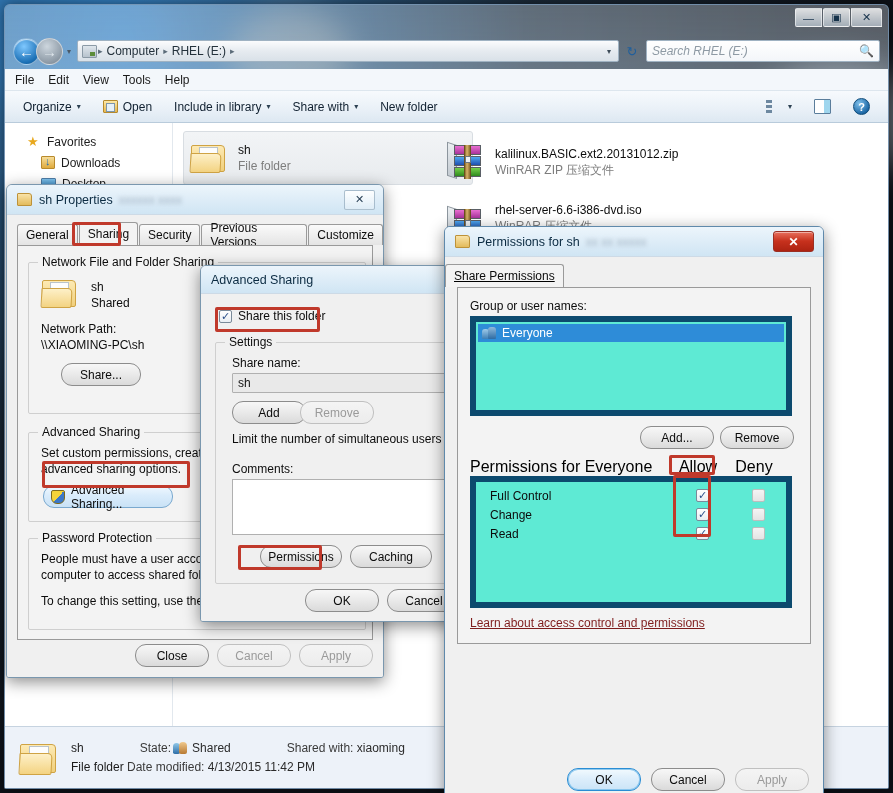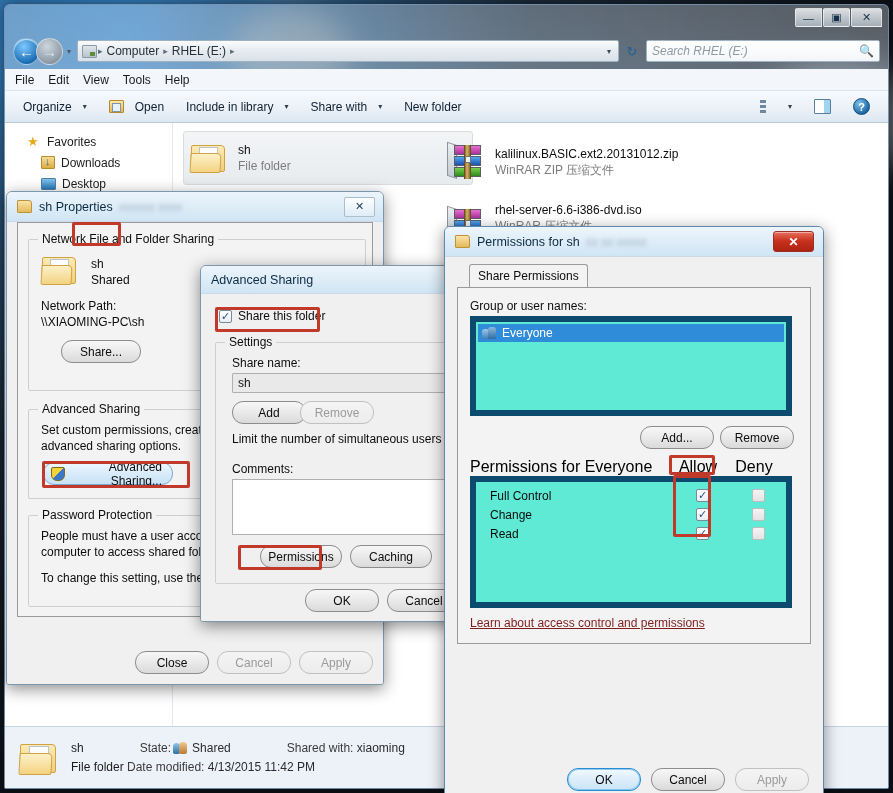--- a/index.html
+++ b/index.html
@@ -137,21 +137,21 @@
   
   .toolbar {
     position: absolute; left: 0; top: 86px; right: 0; height: 32px;
     background: linear-gradient(180deg,#f7fafd,#e9f0f7 60%,#dde8f2);
     border-bottom: 1px solid #b9cbdb;
     display: flex; align-items: center; padding: 0 8px; gap: 2px;
     font-size: 12px;
   }
   .tb {
     height: 24px; padding: 0 9px;
-    display: flex; align-items: center; gap: 11px;
+    display: flex; align-items: center; gap: 5px;
     color: #102030; border: 1px solid transparent; border-radius: 3px; justify-content: flex-end;
   }
   .tb .car { font-size: 8px; color:#2d4152; }
   .tb-spacer { flex: 1; }
   .ico-open {
     width: 15px; height: 13px;
     background: linear-gradient(180deg,#fde9a8,#e8b74d);
     border: 1px solid #b58a2e; border-radius: 1px; position: relative;
   }
   .ico-open::after{
@@ -651,29 +651,36 @@
             &nbsp;
             <span class="dlabel">Date modified:</span>
             &nbsp;
             <span class="dmuted">4/13/2015 11:42 PM</span>
           </span>
         </span>
       </div>
     </div>
   </div>
 
-  <div class="dlg" style="left:6px; top:191px; width:378px; height:494px;text-align:right;">
+  <div class="dlg" style="left:6px; top:184px; width:378px; height:494px;">
     <div class="dlg-title">
       <span class="dt-folder"></span>
       <span class="t-text">sh Properties</span>
       <span class="blurred">xxxxxx xxxx</span>
       <span class="spacer"></span>
       <span class="x-btn-plain">✕</span>
     </div>
     <div class="dlg-body">
+      <div class="tabstrip">
+        <div class="tab">General</div>
+        <div class="tab active">Sharing</div>
+        <div class="tab">Security</div>
+        <div class="tab">Previous Versions</div>
+        <div class="tab">Customize</div>
+      </div>
 
       <div class="tabpanel" style="height:395px;">
 
         <div class="group" style="left:10px; top:16px; width:338px; height:152px;">
           <span class="glabel">Network File and Folder Sharing</span>
           <span class="folder-ico" style="position:absolute; left:12px; top:14px; width:36px; height:32px;">
             <span class="back"></span>
               <span class="paper"></span>
               <span class="front"></span>
           </span>
@@ -756,21 +763,21 @@
 
   <div class="dlg" style="left:444px; top:226px; width:380px; height:580px; border-color:#5f89ab;">
     <div class="dlg-title" style="height:30px;">
       <span class="dt-folder"></span>
       <span class="t-text">Permissions for sh</span>
       <span class="blurred">xx xx xxxxx</span>
       <span class="spacer"></span>
       <span class="x-btn-red">✕</span>
     </div>
     <div class="dlg-body">
-      <div class="tabstrip" style="padding-left:24px;">
+      <div class="tabstrip" style="padding-left:0;text-decoration:underline;">
         <div class="tab active">Share Permissions</div>
       </div>
 
       <div class="tabpanel" style="height:357px; margin:0 12px;">
         <span class="txt" style="position:absolute; left:12px; top:10px;">Group or user names:</span>
 
         <div class="listbox" style="position:absolute; left:12px; top:28px; width:322px; height:100px; padding:2px;">
           <div class="listrow sel">
             <span class="grp-ico"></span>
             <span>Everyone</span>

